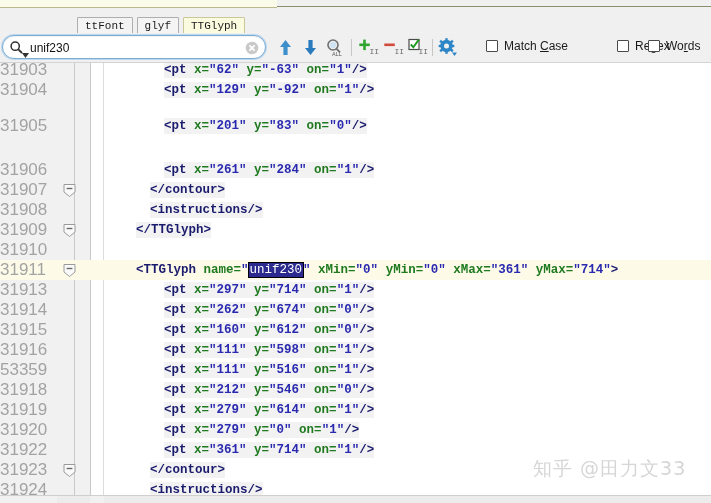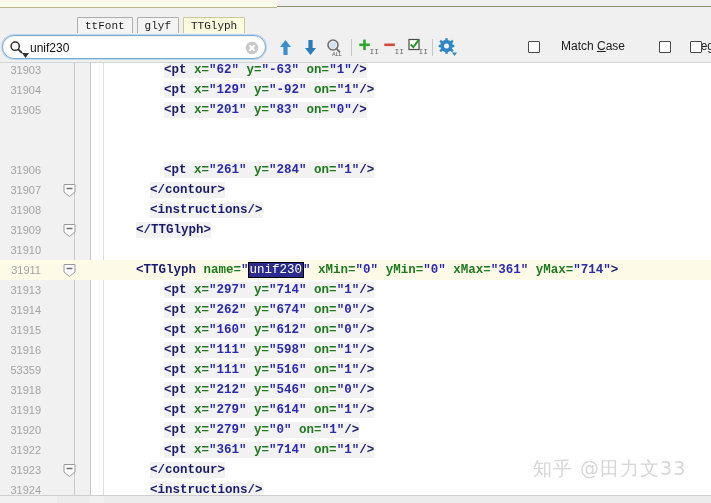--- a/index.html
+++ b/index.html
@@ -41,40 +41,40 @@
     position:absolute;left:27px;top:4px;width:210px;height:16px;
     font-family:"Liberation Sans", sans-serif;font-size:12px;color:#111;
     line-height:16px;white-space:nowrap;overflow:hidden;
   }
   .sf-clear{position:absolute;right:6px;top:5px;width:14px;height:14px;}
 
   .tb{position:absolute;top:4px;width:21px;height:21px;}
   .tb svg{display:block;}
   .divider{position:absolute;top:6px;width:1px;height:17px;background:#c6c6c6;}
 
-  .cbwrap{position:absolute;top:7px;display:flex;align-items:center;gap:21px;margin-left:42px;}
+  .cbwrap{position:absolute;top:7px;display:flex;align-items:flex-start;gap:6px;}
   .cbbox{width:12px;height:12px;background:#fff;border:1px solid #4a4a4a;box-sizing:border-box;border-radius:1px;}
   .cblabel{font-size:12px;color:#1a1a1a;white-space:nowrap;line-height:13px;}
   .cblabel u{text-decoration:underline;}
 
   
   .editor{position:absolute;left:0;top:63px;width:711px;height:432px;background:#ffffff;overflow:hidden;}
   .gutter-num{position:absolute;left:0;top:0;width:57px;height:432px;background:#f1f1f1;}
   .gutter-fold{position:absolute;left:57px;top:0;width:33px;height:432px;background:#f1f1f1;}
   .fold-line{position:absolute;left:74px;top:0;width:1px;height:432px;background:#c9c9c9;}
   .sep1{position:absolute;left:90px;top:0;width:1px;height:432px;background:#c9c9c9;}
   .sep2{position:absolute;left:103px;top:0;width:1px;height:432px;background:#dcdcdc;}
 
   .rows{position:absolute;left:0;top:0;width:711px;}
   .row{position:relative;height:20px;}
   .row.hl{background:#fdfbe8;}
   .rn{
     position:absolute;left:0;top:0;width:49px;height:20px;
     text-align:right;
-    font-family:"Liberation Sans", sans-serif;font-size:11px;color:#a3a3a3;
+    font-family:"Liberation Sans", sans-serif;font-size:17px;color:#a3a3a3;
     line-height:20px;padding-right:8px;box-sizing:border-box;
   }
   .code{
     position:absolute;top:0;height:20px;line-height:20px;
     font-family:"Liberation Mono", monospace;font-size:12.5px;
     white-space:pre;
   }
   .code .seg{background:#f2f2f2;padding:1px 0;}
   .row.hl .code .seg{background:transparent;}
   .tg{color:#1b1b6e;font-weight:bold;}
@@ -226,21 +226,21 @@
     <div class="sep2"></div>
     <div class="rows" id="rows" style="top: -3px;">
         <div class="row" style="top: 0px;">
           <div class="rn">31903</div>
           <div class="code" style="left: 164px;"><span class="seg"><span class="tg">&lt;pt </span><span class="at">x=</span><span class="vl">"62"</span><span class="tg"> </span><span class="at">y=</span><span class="vl">"-63"</span><span class="tg"> </span><span class="at">on=</span><span class="vl">"1"</span><span class="tg">/&gt;</span></span></div>
         </div>
         <div class="row" style="top: 0px;">
           <div class="rn">31904</div>
           <div class="code" style="left: 164px;"><span class="seg"><span class="tg">&lt;pt </span><span class="at">x=</span><span class="vl">"129"</span><span class="tg"> </span><span class="at">y=</span><span class="vl">"-92"</span><span class="tg"> </span><span class="at">on=</span><span class="vl">"1"</span><span class="tg">/&gt;</span></span></div>
         </div>
-        <div class="row" style="top: 0px;">
+        <div class="row" style="top: 16px;">
           <div class="rn">31905</div>
           <div class="code" style="left: 164px;"><span class="seg"><span class="tg">&lt;pt </span><span class="at">x=</span><span class="vl">"201"</span><span class="tg"> </span><span class="at">y=</span><span class="vl">"83"</span><span class="tg"> </span><span class="at">on=</span><span class="vl">"0"</span><span class="tg">/&gt;</span></span></div>
         </div>
         <div class="row" style="top: 0px; margin-top: 40px;">
           <div class="rn">31906</div>
           <div class="code" style="left: 164px;"><span class="seg"><span class="tg">&lt;pt </span><span class="at">x=</span><span class="vl">"261"</span><span class="tg"> </span><span class="at">y=</span><span class="vl">"284"</span><span class="tg"> </span><span class="at">on=</span><span class="vl">"1"</span><span class="tg">/&gt;</span></span></div>
         </div>
         <div class="row" style="top: 0px;">
           <div class="rn">31907</div>
           <div class="foldmark"><svg width="15" height="15" viewBox="0 0 15 15">

